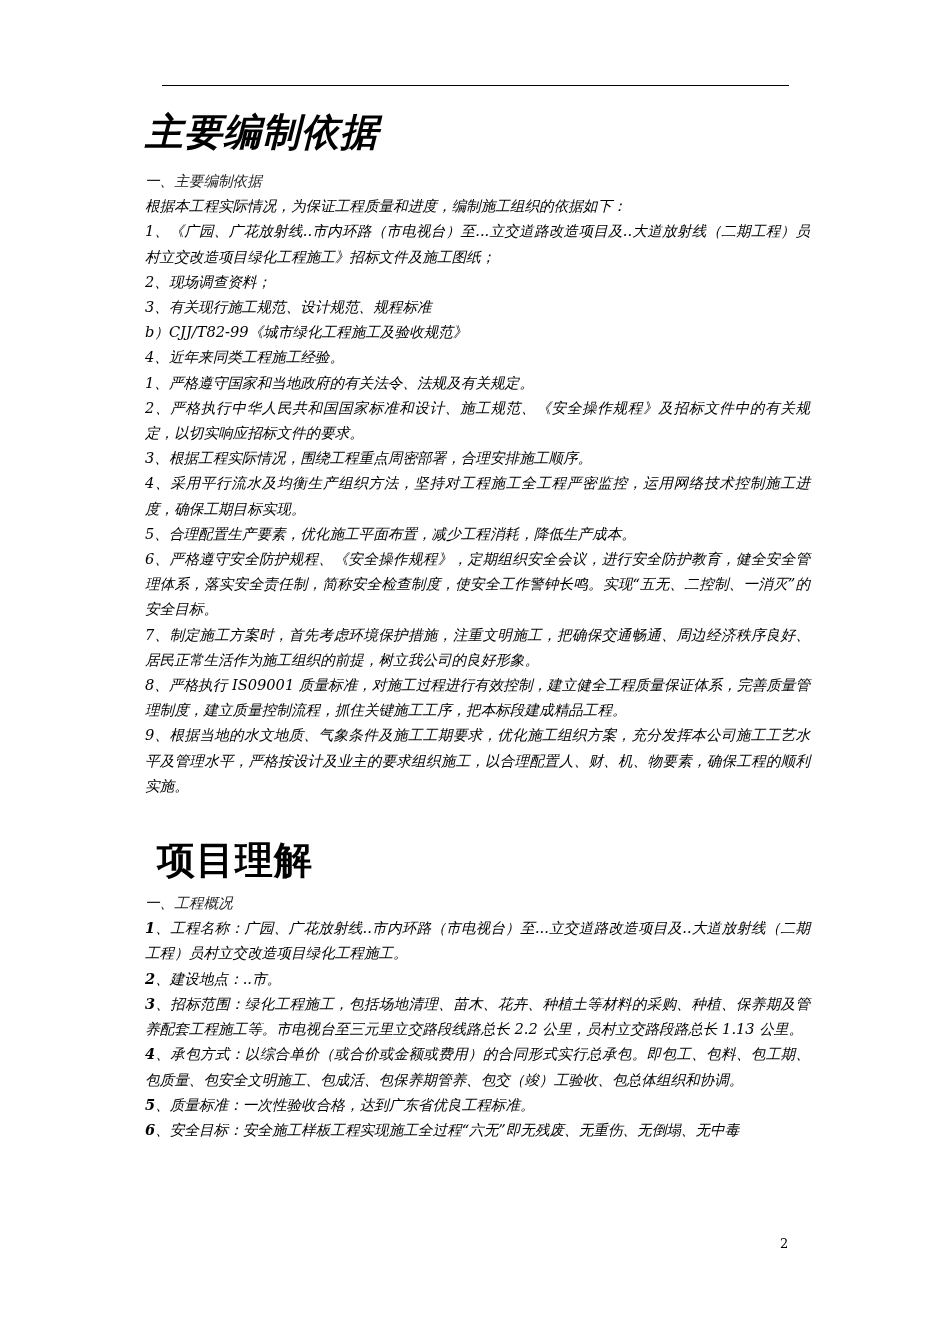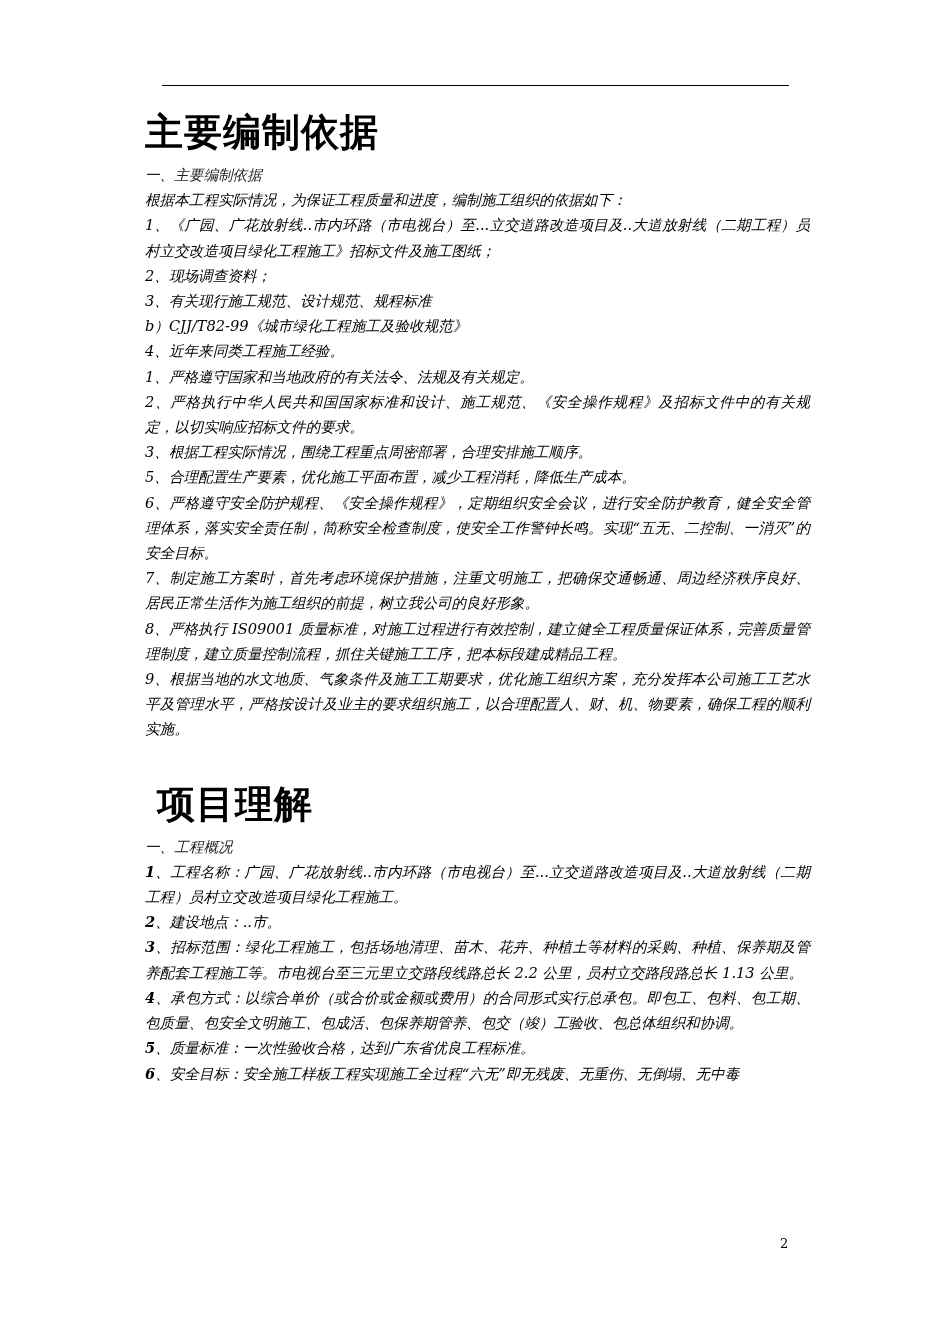--- a/index.html
+++ b/index.html
@@ -3,21 +3,21 @@
   <meta charset="utf-8">
   <style>
     html, body { margin: 0; padding: 0; background: #ffffff; }
     body { width: 950px; height: 1344px; position: relative; overflow: hidden;
            font-family: "DejaVu Serif", "Liberation Serif", serif; color: #000; }
     .rule { position: absolute; left: 162px; top: 85px; width: 627px; height: 0;
             border-top: 1.5px solid #000; }
     .page { position: absolute; left: 145px; top: 104px; width: 665px; }
     h1 { margin: 0; font-family: "DejaVu Sans", "Liberation Sans", sans-serif;
          font-weight: bold; font-size: 38px; line-height: 56px; letter-spacing: 1px; }
-    h1.h-first { margin-bottom: 2px; }
+    h1.h-first { margin-bottom: 8px; font-style: italic; }
     h1.h-second { margin-top: 34px; margin-bottom: 2px; margin-left: 12px; }
     p { margin: 0; font-size: 14.6px; line-height: 25.2px; text-align: justify; font-style: italic; }
     p .num { font-weight: bold; }
     .sub { color: #222; }
     .page-number { position: absolute; left: 780px; top: 1236px; font-size: 13px;
                    font-family: "DejaVu Serif", serif; }
   </style>
 </head>
 <body>
 
@@ -28,20 +28,21 @@
   <p class="sub">一、主要编制依据</p>
   <p>根据本工程实际情况，为保证工程质量和进度，编制施工组织的依据如下：</p>
   <p> 1、《广园、广花放射线..市内环路（市电视台）至...立交道路改造项目及..大道放射线（二期工程）员村立交改造项目绿化工程施工》招标文件及施工图纸；</p>
   <p>2、现场调查资料；</p>
   <p>3、有关现行施工规范、设计规范、规程标准</p>
   <p>b）CJJ/T82-99《城市绿化工程施工及验收规范》</p>
   <p>4、近年来同类工程施工经验。</p>
   <p>1、严格遵守国家和当地政府的有关法令、法规及有关规定。</p>
   <p>2、严格执行中华人民共和国国家标准和设计、施工规范、《安全操作规程》及招标文件中的有关规定，以切实响应招标文件的要求。</p>
   <p>3、根据工程实际情况，围绕工程重点周密部署，合理安排施工顺序。</p>
+  <p>4、采用平行流水及均衡生产组织方法，坚持对工程施工全工程严密监控，运用网络技术控制施工进度，确保工期目标实现。</p>
   <p>5、合理配置生产要素，优化施工平面布置，减少工程消耗，降低生产成本。</p>
   <p>6、严格遵守安全防护规程、《安全操作规程》，定期组织安全会议，进行安全防护教育，健全安全管理体系，落实安全责任制，简称安全检查制度，使安全工作警钟长鸣。实现“五无、二控制、一消灭”的安全目标。</p>
   <p>7、制定施工方案时，首先考虑环境保护措施，注重文明施工，把确保交通畅通、周边经济秩序良好、居民正常生活作为施工组织的前提，树立我公司的良好形象。</p>
   <p>8、严格执行 IS09001 质量标准，对施工过程进行有效控制，建立健全工程质量保证体系，完善质量管理制度，建立质量控制流程，抓住关键施工工序，把本标段建成精品工程。</p>
   <p>9、根据当地的水文地质、气象条件及施工工期要求，优化施工组织方案，充分发挥本公司施工工艺水平及管理水平，严格按设计及业主的要求组织施工，以合理配置人、财、机、物要素，确保工程的顺利实施。</p>
 
   <h1 class="h-second">项目理解</h1>
   <p class="sub">一、工程概况</p>
   <p><span class="num">1</span><span>、工程名称：广园、广花放射线..市内环路（市电视台）至...立交道路改造项目及..大道放射线（二期工程）员村立交改造项目绿化工程施工。</span></p>
   <p><span class="num">2</span><span>、建设地点：..市。</span></p>

